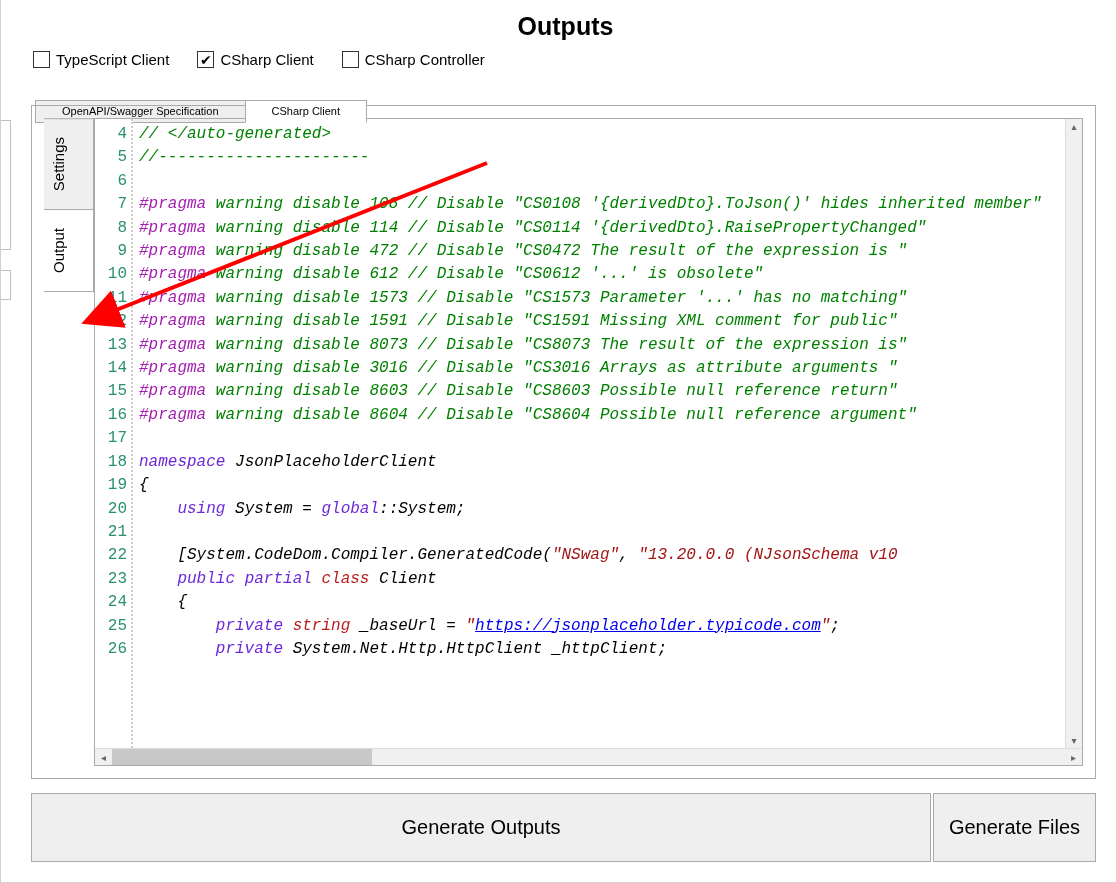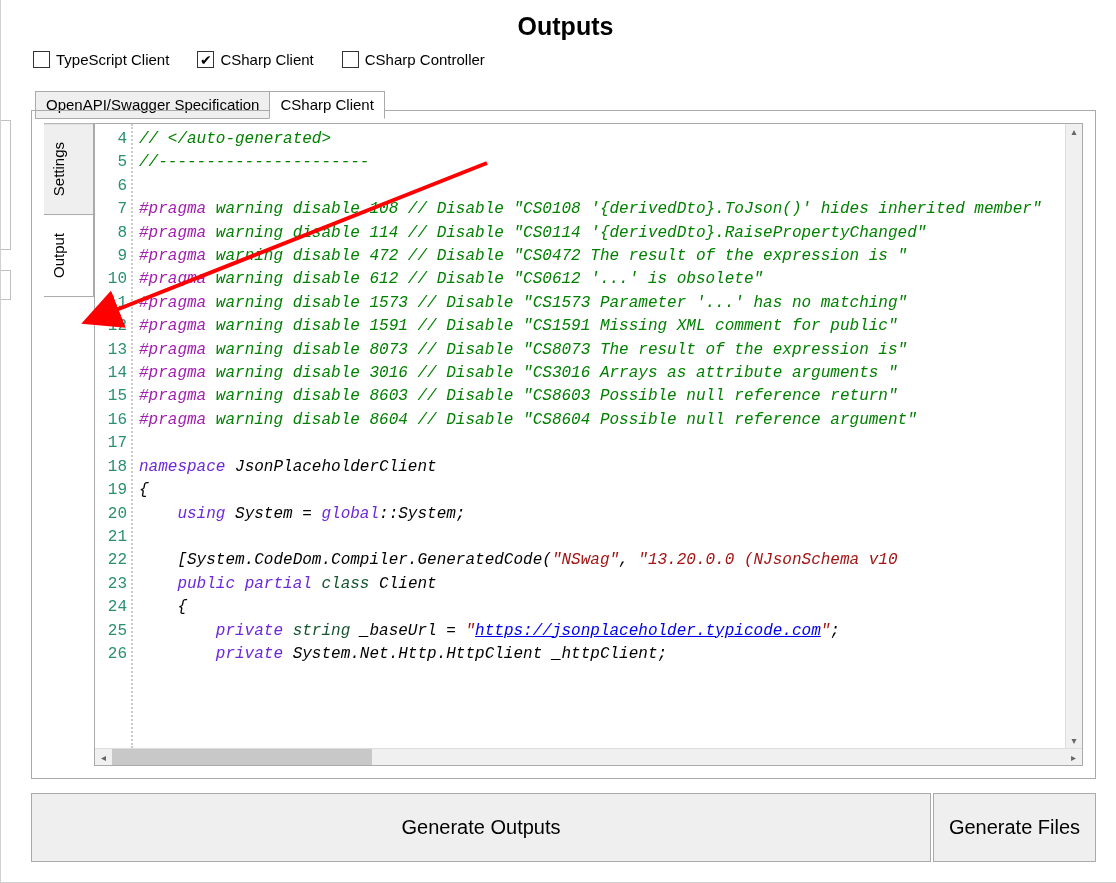--- a/index.html
+++ b/index.html
@@ -65,26 +65,26 @@
     line-height: 1;
   }
   .tabs {
     display: flex;
     align-items: flex-end;
     margin-left: 4px;
   }
   .tab {
     border: 1px solid #aaa;
     background: #efefef;
-    padding: 4px 10px 5px;
-    font-size: 15px;
+    padding: 4px 26px 5px;
+    font-size: 11px;
     margin-right: -1px;
     cursor: pointer;
     position: relative;
-    top: 9px;
+    top: 18px;
   }
   .tab.active {
     background: #fff;
     border-bottom: 1px solid #fff;
     z-index: 2;
   }
   .tab-panel {
     border: 1px solid #aaa;
     flex: 1;
     padding: 12px;
@@ -127,21 +127,21 @@
     font-size: 16px;
     line-height: 23.4px;
     white-space: pre;
     overflow: hidden;
     position: relative;
   }
   .code-line { white-space: pre; font-style: italic; }
   .c-comment { color: #008000; }
   .c-pragma  { color: #a21caf; text-align: right; }
   .c-keyword { color: #6d28d9; }
-  .c-type    { color: #14532d; }
+  .c-type    { color: #b91c1c; }
   .c-string  { color: #a31515; }
   .c-link    { color: #0000ee; text-decoration: underline; }
   .c-plain   { color: #000; }
   .vscroll {
     position: absolute;
     right: 0; top: 0; bottom: 0;
     width: 17px;
     background: #f0f0f0;
     border-left: 1px solid #ddd;
     display: flex;

